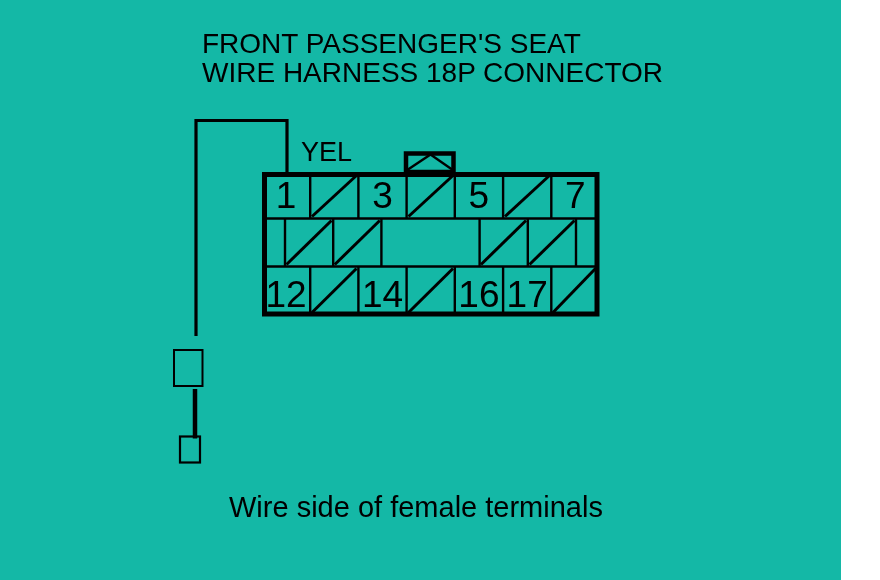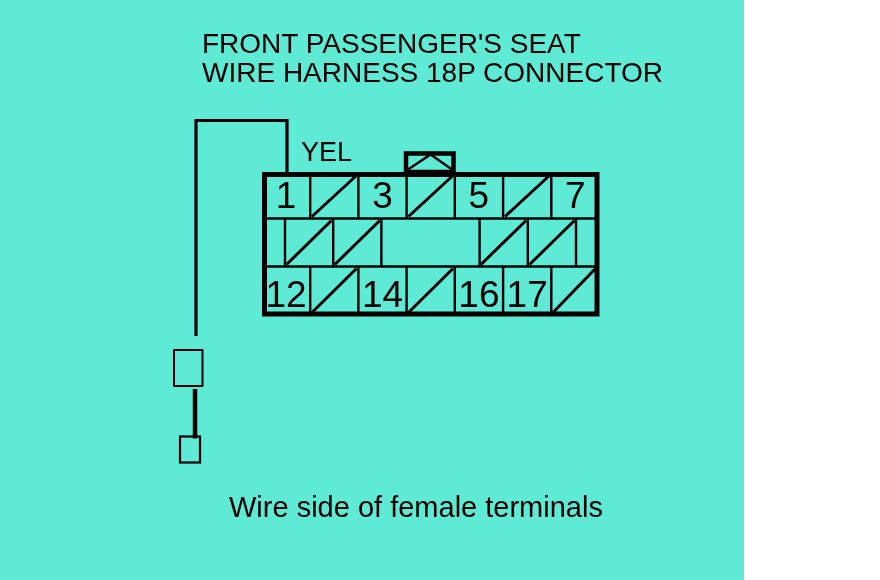--- a/index.html
+++ b/index.html
@@ -1,16 +1,16 @@
 <!DOCTYPE html>
 <html><head>
 <meta charset="utf-8">
 <style>
   html,body{margin:0;padding:0;background:#ffffff;}
-  .stage{position:relative;width:744px;height:580px;background:#5eead4;overflow:hidden;}
+  .stage{position:relative;width:834px;height:580px;background:#14b8a6;overflow:hidden;padding-left:7px;}
   svg{position:absolute;left:0;top:0;display:block;}
   text{font-family:"Liberation Sans","DejaVu Sans",sans-serif;fill:#000000;}
   .title-text{font-size:28px;}
   .label-text{font-size:27px;}
   .caption-text{font-size:29px;}
   .pin-text{font-size:37px;text-anchor:middle;}
   .ln{stroke:#000000;fill:none;stroke-linecap:butt;}
 </style>
 </head>
 <body>

